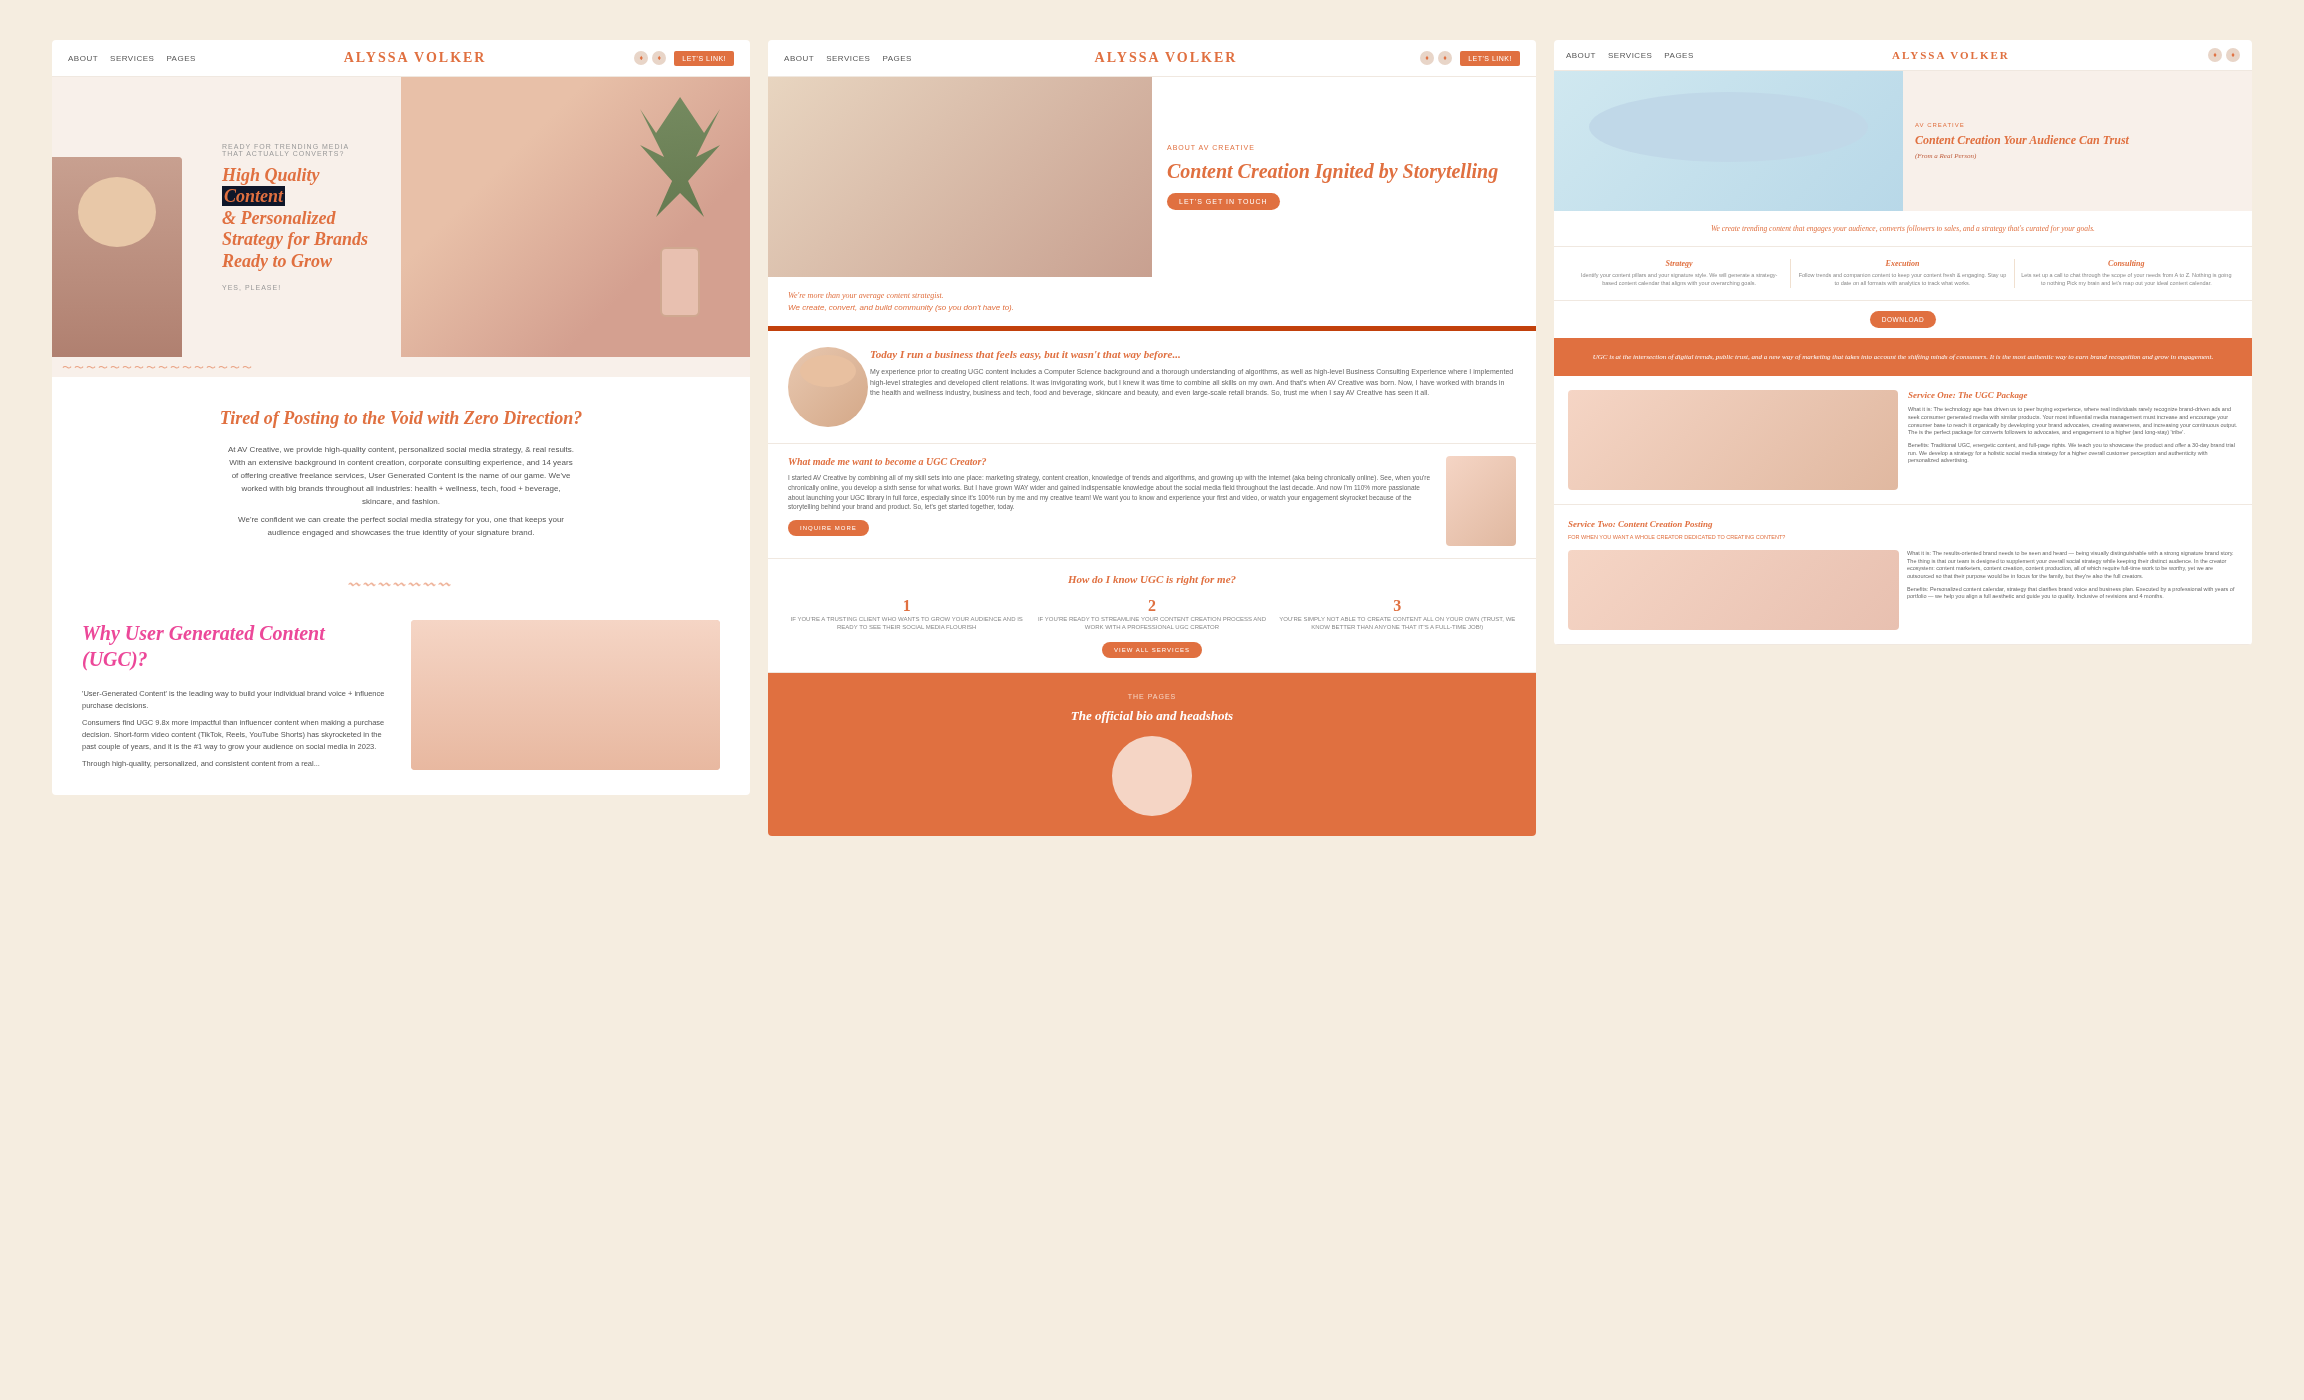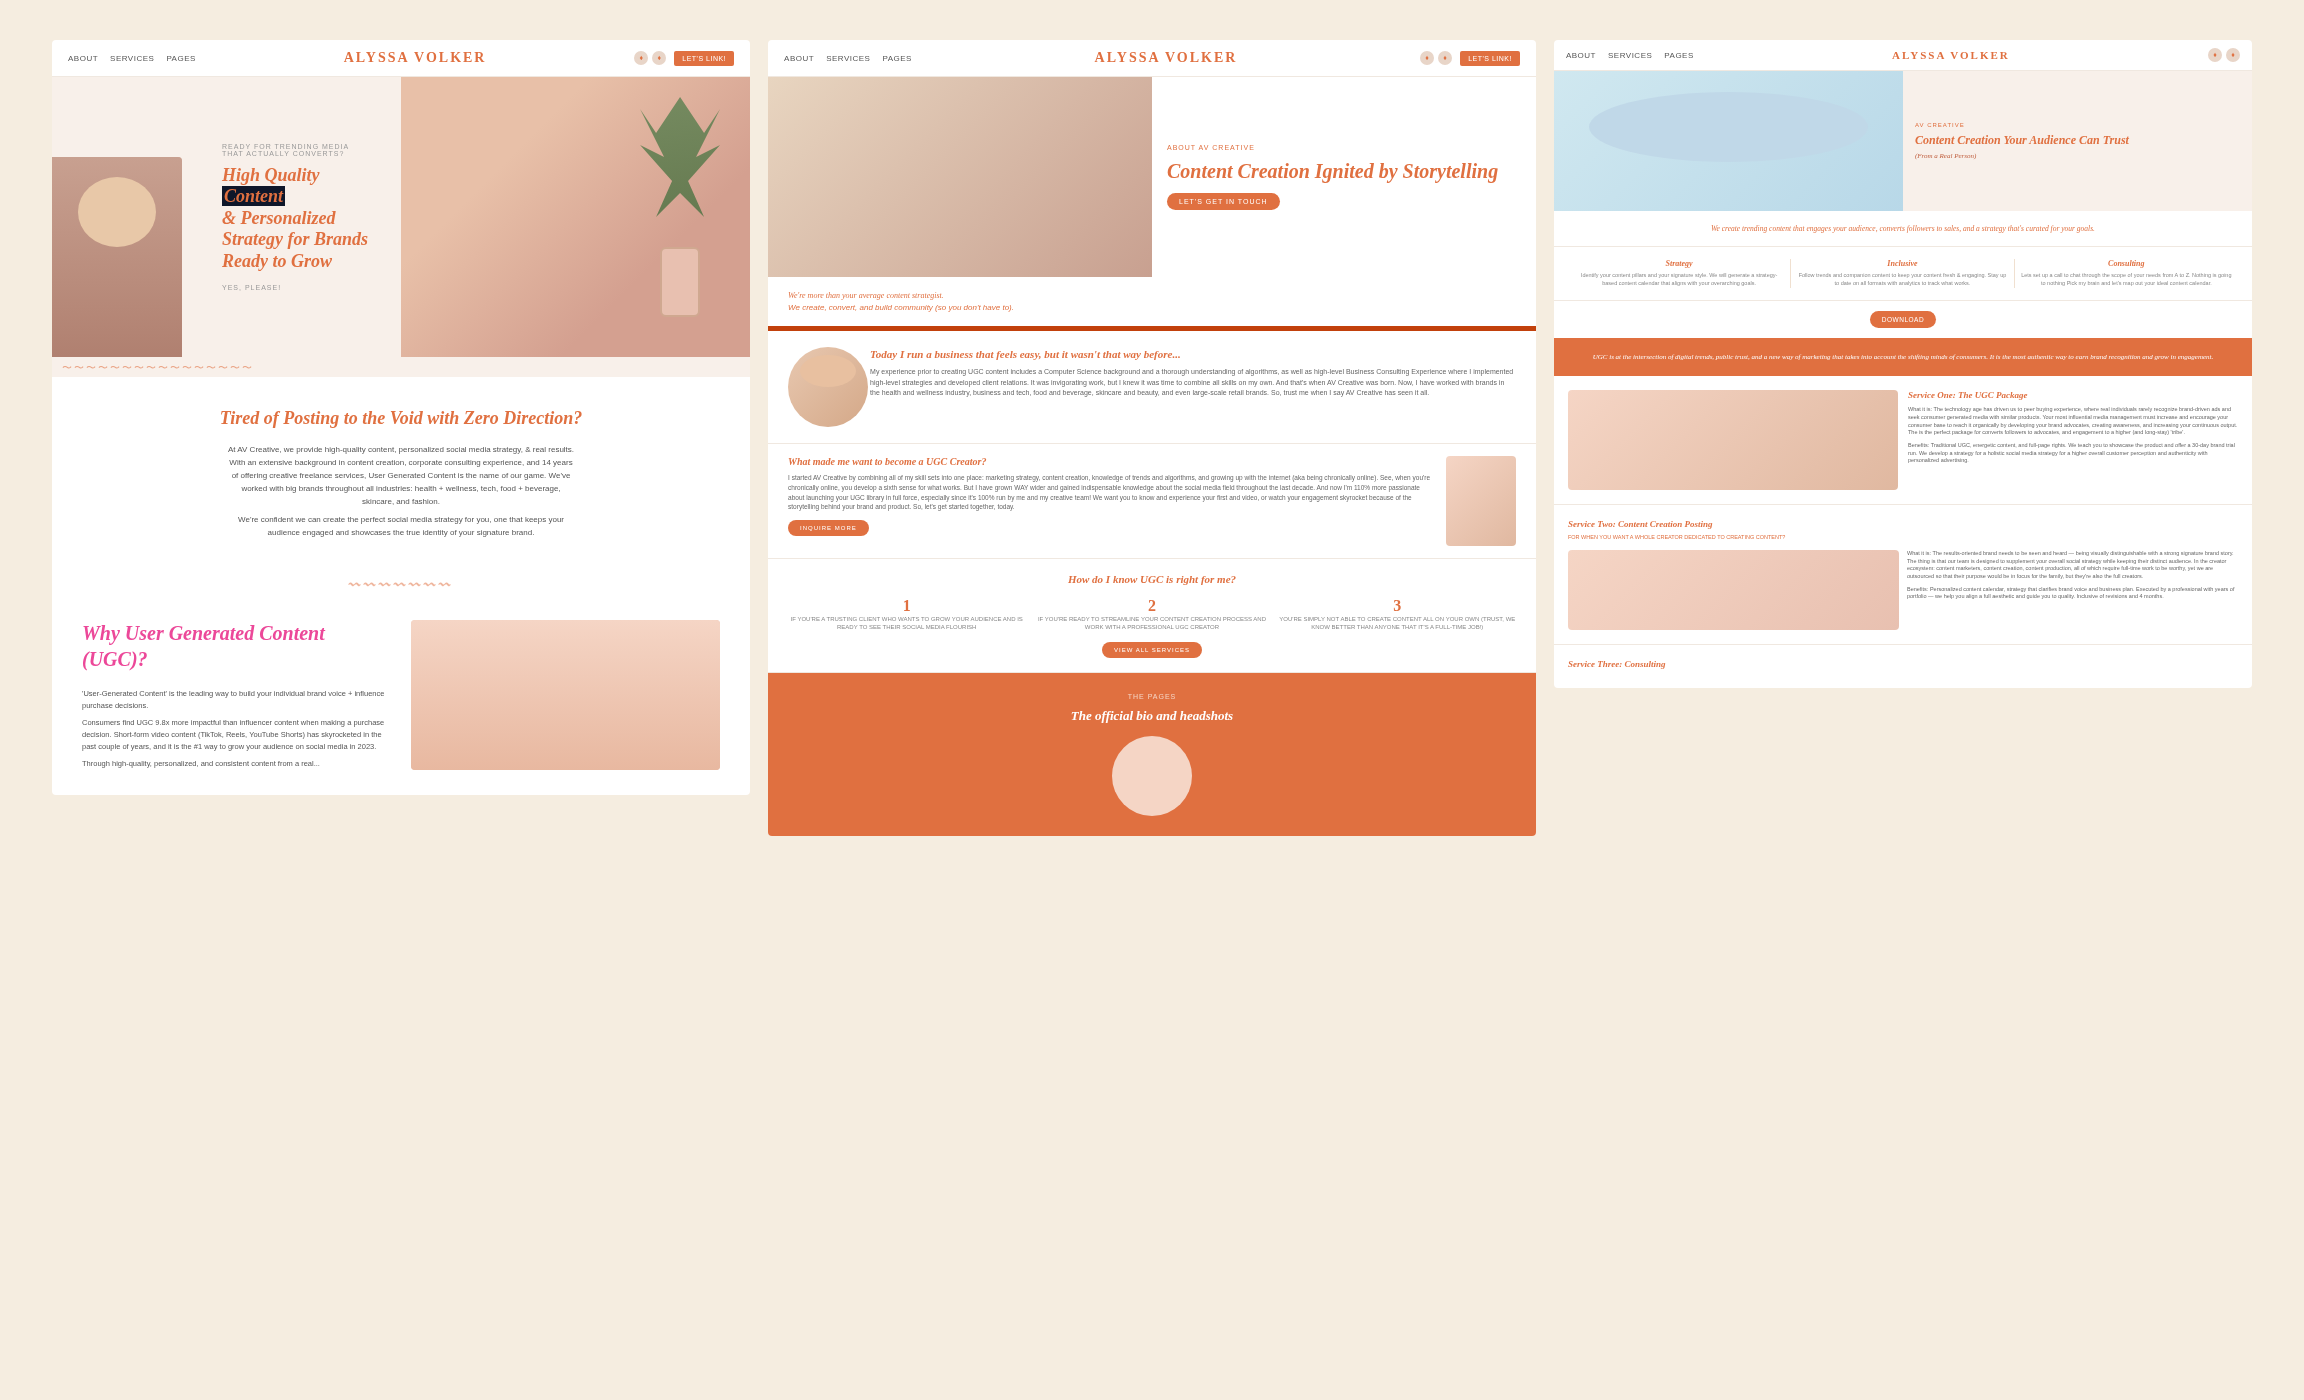--- a/index.html
+++ b/index.html
@@ -933,21 +933,21 @@
     <div class="right-tagline">
       <p>We create trending content that engages your audience, converts followers to sales, and a strategy that's curated for your goals.</p>
     </div>
 
     <div class="right-services">
       <div class="service-col">
         <h4>Strategy</h4>
         <p>Identify your content pillars and your signature style. We will generate a strategy-based content calendar that aligns with your overarching goals.</p>
       </div>
       <div class="service-col">
-        <h4>Inclusive</h4>
+        <h4>Execution</h4>
         <p>Follow trends and companion content to keep your content fresh &amp; engaging. Stay up to date on all formats with analytics to track what works.</p>
       </div>
       <div class="service-col">
         <h4>Consulting</h4>
         <p>Lets set up a call to chat through the scope of your needs from A to Z. Nothing is going to nothing Pick my brain and let's map out your ideal content calendar.</p>
       </div>
     </div>
 
     <div class="right-cta-btn">DOWNLOAD</div>
 
@@ -969,18 +969,15 @@
       <p style="color:#e07040;font-size:5.5px;font-family:Arial,sans-serif;margin-bottom:5px;">FOR WHEN YOU WANT A WHOLE CREATOR DEDICATED TO CREATING CONTENT?</p>
       <div class="right-service-two-grid">
         <div class="service-two-img"></div>
         <div>
           <p>What it is: The results-oriented brand needs to be seen and heard — being visually distinguishable with a strong signature brand story. The thing is that our team is designed to supplement your overall social strategy while keeping their distinct audience. In the creator ecosystem: content marketers, content creation, content production, all of which require full-time work to be worthy, yet we are outsourced so that their purpose would be in focus for the family, but they're also the full creators.</p>
           <p style="margin-top:5px;">Benefits: Personalized content calendar, strategy that clarifies brand voice and business plan. Executed by a professional with years of portfolio — we help you align a full aesthetic and guide you to quality. Inclusive of revisions and 4 months.</p>
         </div>
       </div>
     </div>
 
-    <div class="right-service-three">
-      <h3>Service Three: Consulting</h3>
-    </div>
   </div>
 
 </div>
 
 </body></html>

